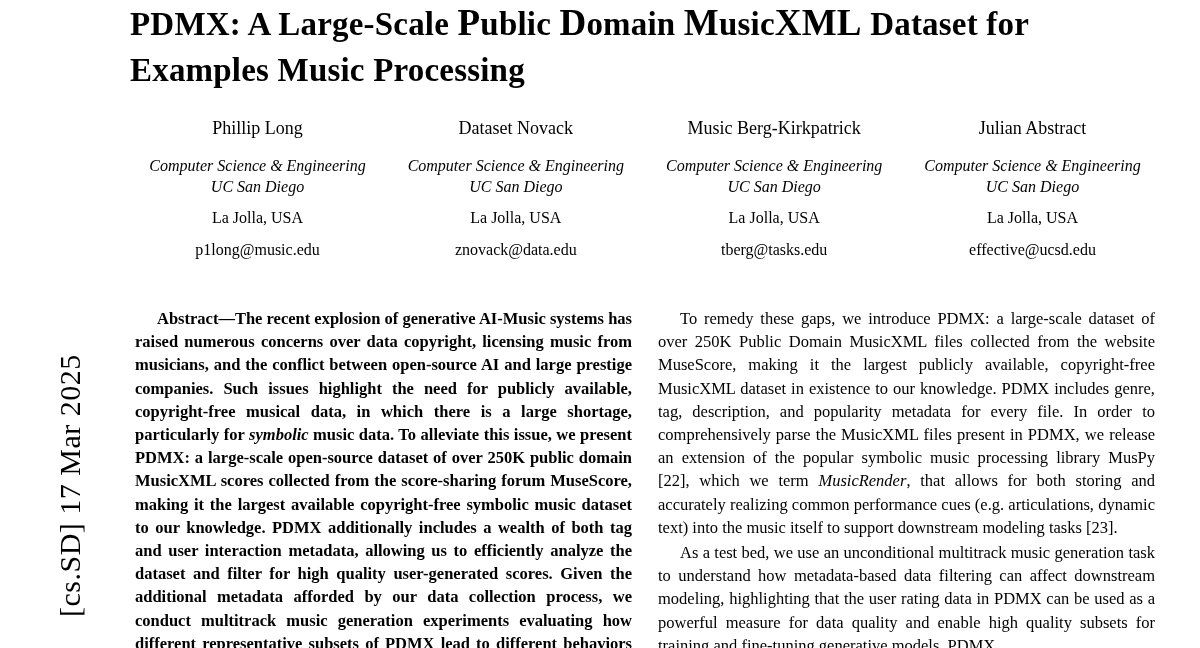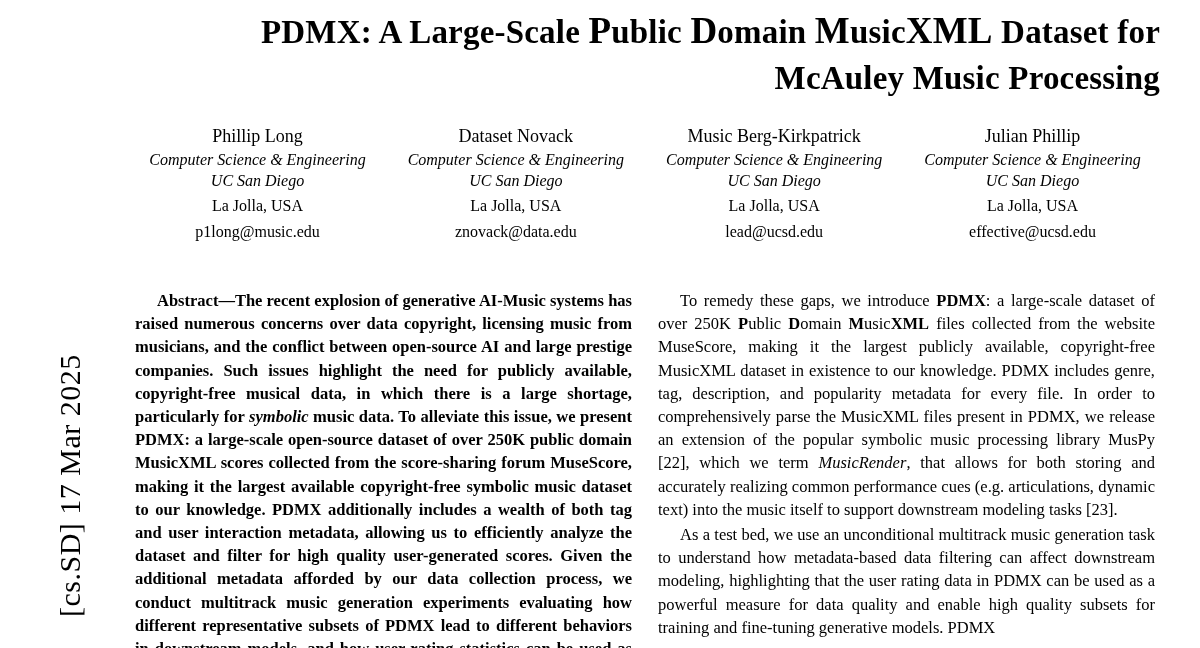--- a/index.html
+++ b/index.html
@@ -41,24 +41,24 @@
 
   
   .paper {
     position: absolute;
     left: 90px;
     top: 0;
     width: 1110px;
     height: 648px;
   }
   .title {
-    margin: 8px auto;
+    margin: 0 auto;
     padding-top: 0px;
     width: 1030px;
-    text-align: right;
+    text-align: left;
     font-size: 33px;
     line-height: 46px;
     font-family: "Liberation Serif", serif;
     letter-spacing: 0.2px;
   }
   .title .cap {
     font-size: 37px;
   }
 
   
@@ -70,30 +70,30 @@
     align-items: flex-start;
   }
   .author {
     width: 255px;
     text-align: center;
     font-size: 16.5px;
     line-height: 22px;
   }
   .author .name {
     font-size: 18px;
-    margin-bottom: 2px;
+    margin-bottom: 16px;
   }
   .author .affil {
     font-style: italic;
     font-size: 16px;
     line-height: 21px;
   }
   .author .email {
     font-size: 16px;
-    margin-top: 4px;
+    margin-top: 10px;
   }
 
   
   .columns {
     margin: 46px auto 0 auto;
     width: 1020px;
     display: flex;
     justify-content: space-between;
   }
   .col {
@@ -109,36 +109,36 @@
   .col p + p {
     margin-top: 2px;
   }
   .abstract-para {
     font-weight: bold;
   }
   .lead-italic {
     font-weight: bold;
   }
   .it { font-style: italic; }
-  .bd { font-weight: bold; }
+  .bd { font-weight: normal; }
 </style>
 </head>
 <body>
 
 <div class="arxiv-stamp">
   <div class="vtext">[cs.SD]  17 Mar 2025</div>
 </div>
 
 <div class="paper">
 
   <h1 class="title">
     <span>
       PDMX: A Large-Scale <span class="cap">P</span>ublic <span class="cap">D</span>omain <span class="cap">M</span>usic<span class="cap">XML</span> Dataset for
     </span><br>
-    <span>McAuley Music Processing</span>
+    <span>Examples Music Processing</span>
   </h1>
 
   <div class="authors">
 
     <div class="author">
       <div class="name">Phillip Long</div>
       <div class="affil">Computer Science &amp; Engineering</div>
       <div class="affil">UC San Diego</div>
       <div class="email">La Jolla, USA</div>
       <div class="email">p1long@music.edu</div>
@@ -150,25 +150,25 @@
       <div class="affil">UC San Diego</div>
       <div class="email">La Jolla, USA</div>
       <div class="email">znovack@data.edu</div>
     </div>
 
     <div class="author">
       <div class="name">Music Berg-Kirkpatrick</div>
       <div class="affil">Computer Science &amp; Engineering</div>
       <div class="affil">UC San Diego</div>
       <div class="email">La Jolla, USA</div>
-      <div class="email">lead@ucsd.edu</div>
+      <div class="email">tberg@tasks.edu</div>
     </div>
 
     <div class="author">
-      <div class="name">Julian Phillip</div>
+      <div class="name">Julian Abstract</div>
       <div class="affil">Computer Science &amp; Engineering</div>
       <div class="affil">UC San Diego</div>
       <div class="email">La Jolla, USA</div>
       <div class="email">effective@ucsd.edu</div>
     </div>
 
   </div>
 
   <div class="columns">
 

